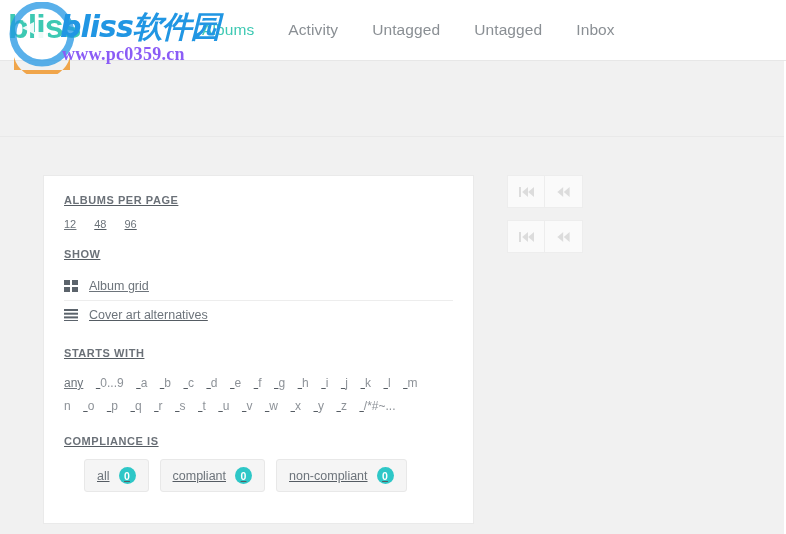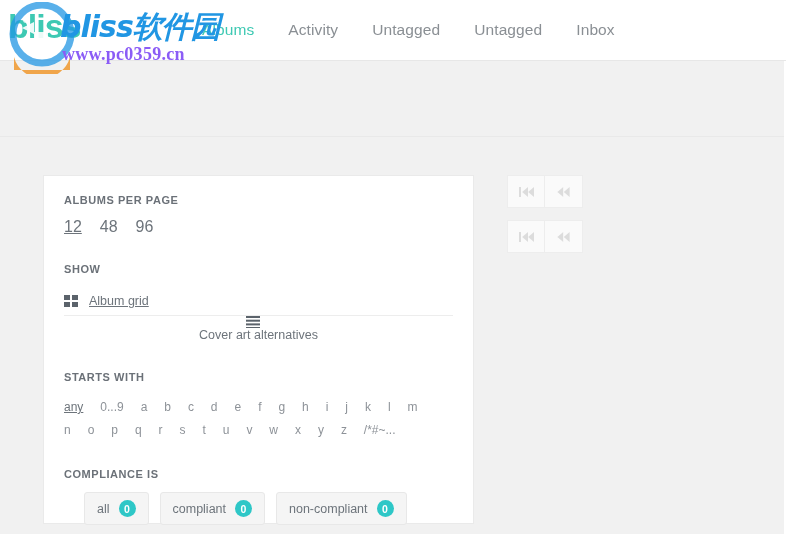--- a/index.html
+++ b/index.html
@@ -84,52 +84,53 @@
   .filter-panel {
     position: absolute;
     left: 43px;
     top: 175px;
     width: 431px;
     height: 349px;
     background: #ffffff;
     border: 1px solid #eaeaea;
     box-sizing: border-box;
     padding: 18px 20px 0 20px;
+    text-decoration: underline;
   }
   .section-title {
     font-size: 11px;
     font-weight: bold;
     letter-spacing: .55px;
     color: #6b7178;
     text-transform: uppercase;
     margin: 0 0 12px 0;
   }
-  .section-title.pad-top { margin-top: 27px; }
+  .section-title.pad-top { margin-top: 18px; }
 
   .per-page-row { display: flex; gap: 0; }
   .per-page-item {
-    font-size: 16px;
+    font-size: 11px;
     color: #6d747b;
     text-decoration: none;
     margin-right: 18px;
   }
   .per-page-item.active {
     text-decoration: underline;
     color: #6d747b;
   }
 
   
   .show-list { margin-top: 2px; }
   .show-row {
     display: flex;
     align-items: center;
     height: 28px;
     border-bottom: 1px solid #ededed;
   }
-  .show-row:last-child { border-bottom: none; flex-direction: column; }
+  .show-row:last-child { border-bottom: none; }
   .show-icon {
     width: 14px;
     height: 12px;
     margin-right: 11px;
     flex: 0 0 auto;
     display: block;
   }
   .show-label {
     font-size: 12.5px;
     color: #6d747b;

